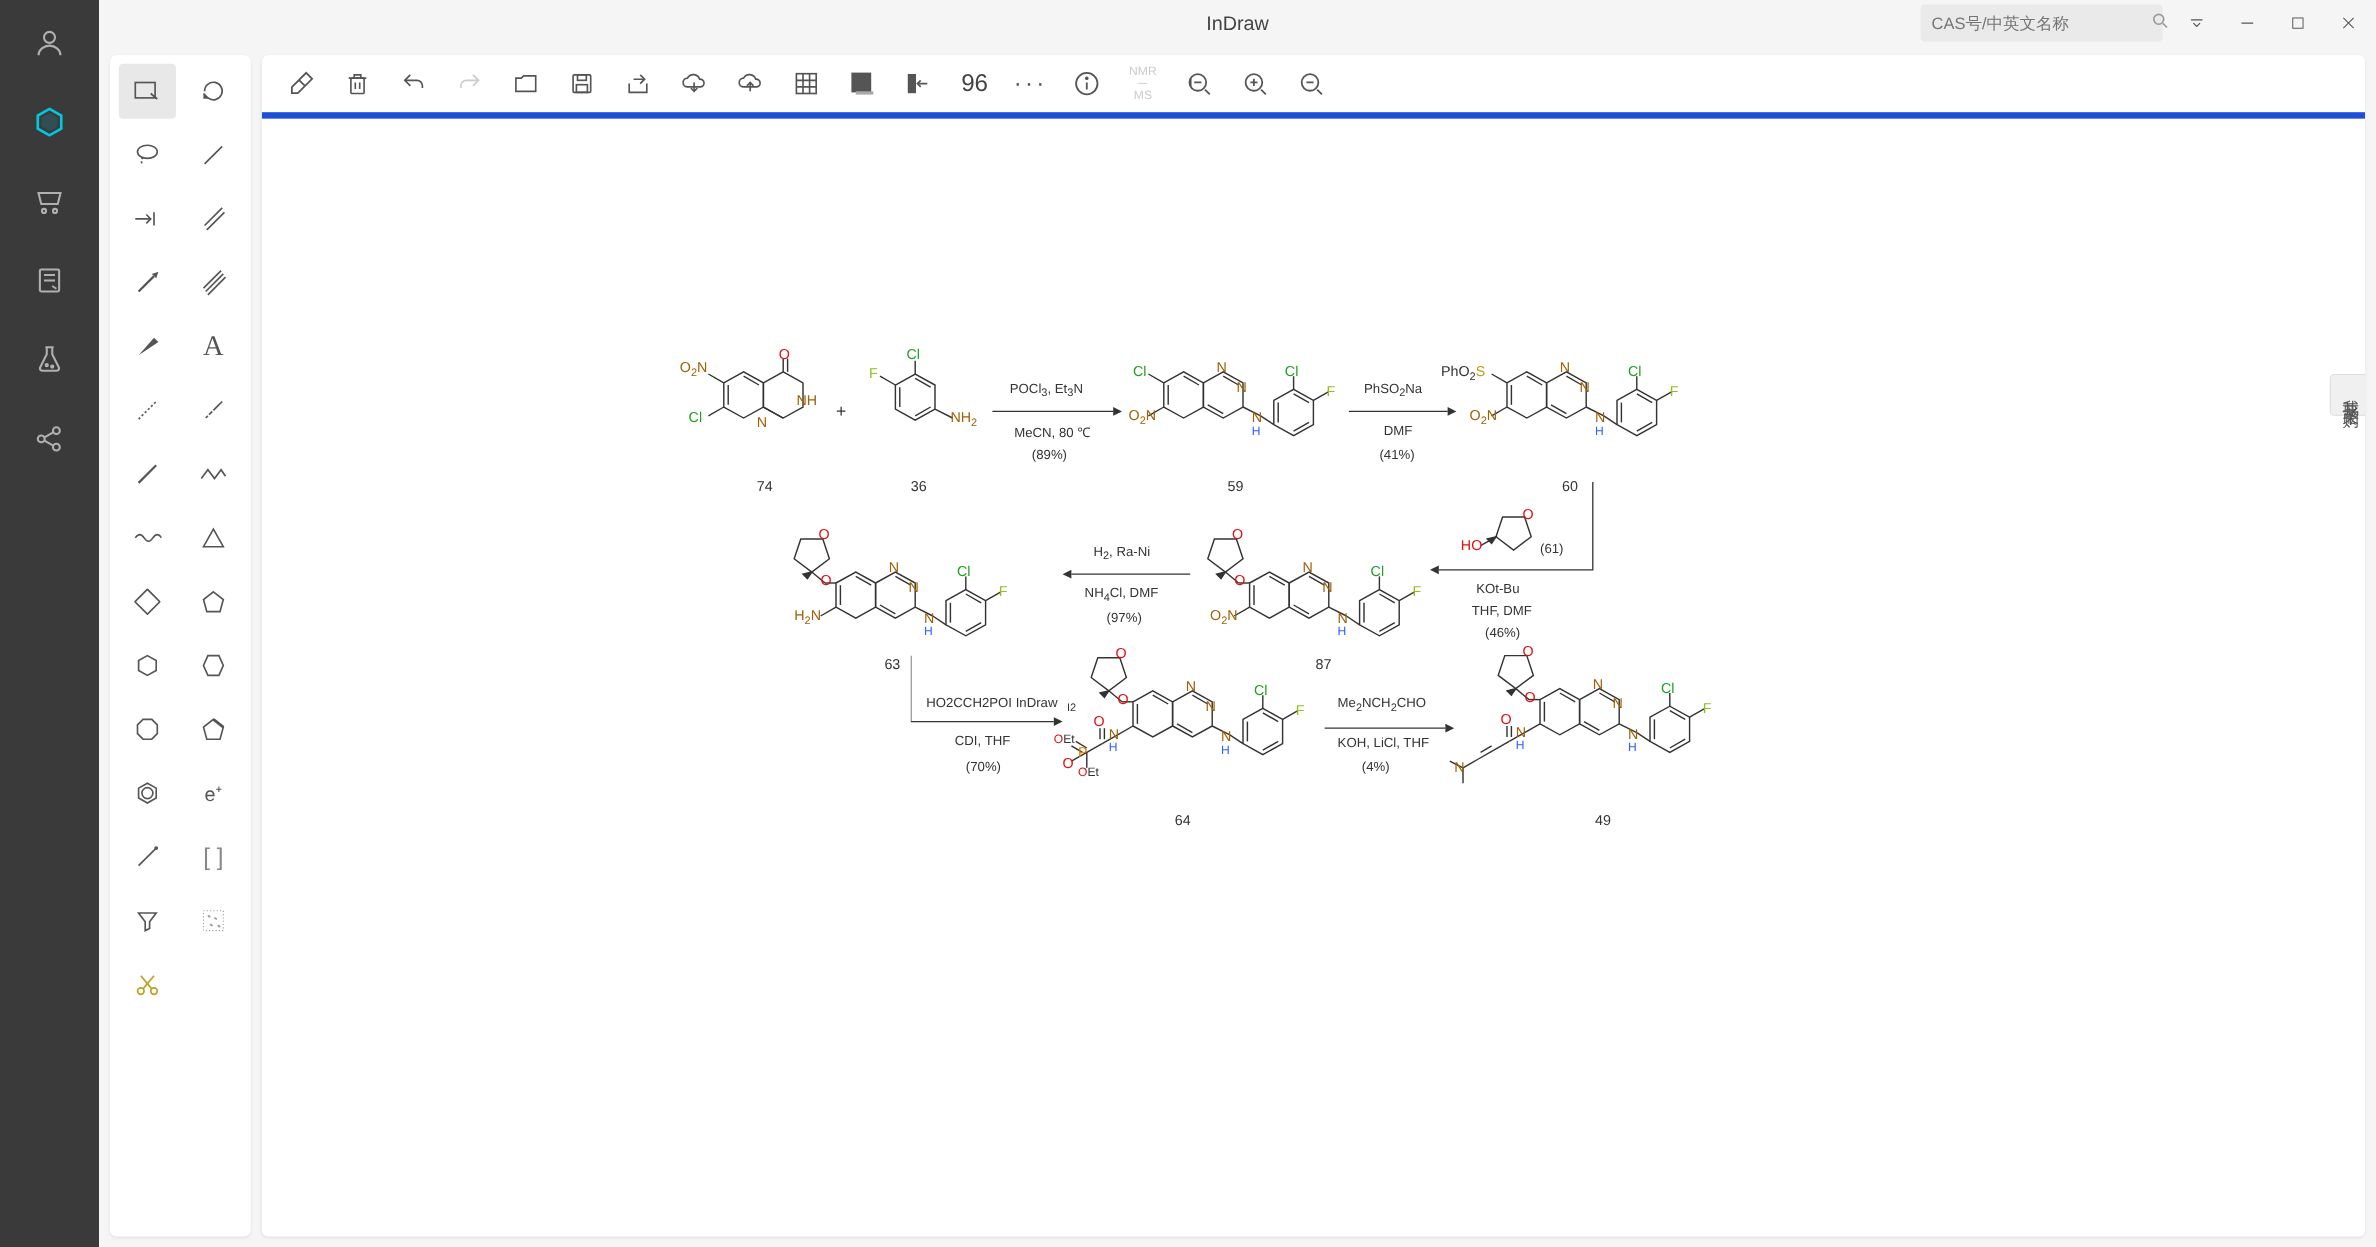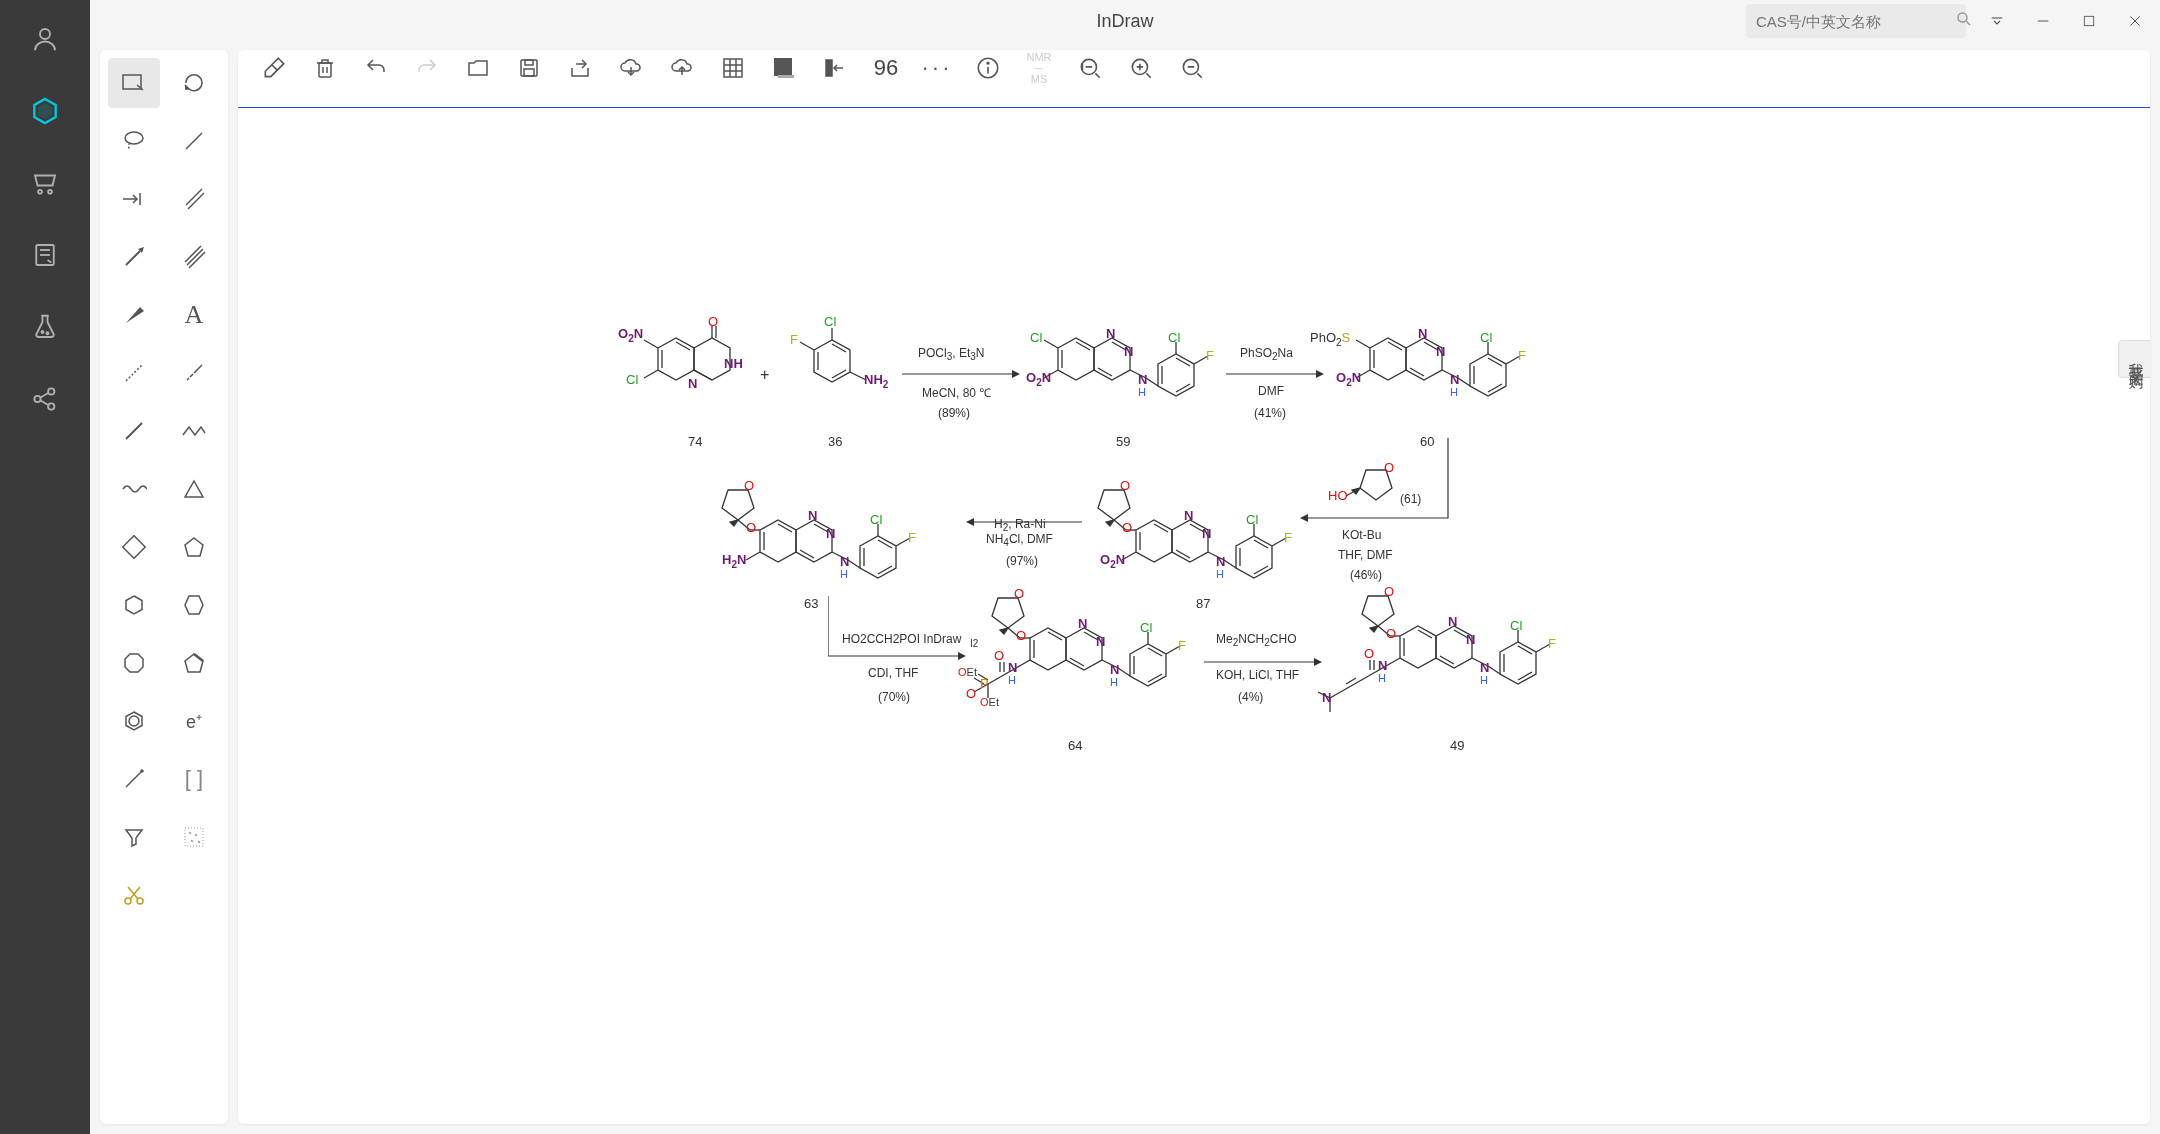--- a/index.html
+++ b/index.html
@@ -30,37 +30,37 @@
   
   .tools-panel { width: 128px; background: #fff; border-radius: 6px; box-shadow: 0 1px 3px rgba(0,0,0,0.08); padding: 8px; display: grid; grid-template-columns: 1fr 1fr; gap: 8px; align-content: start; }
   .tool-btn { width: 52px; height: 50px; display: flex; align-items: center; justify-content: center; color: #555; cursor: pointer; border-radius: 4px; font-size: 22px; }
   .tool-btn.selected { background: #e8e8e8; }
   .tool-btn svg { pointer-events: none; }
   
   
   .canvas-wrap { flex: 1; display: flex; flex-direction: column; background: #fff; border-radius: 6px; box-shadow: 0 1px 3px rgba(0,0,0,0.08); overflow: hidden; position: relative; }
   
   
-  .top-toolbar { height: 58px; display: flex; align-items: flex-start; padding: 0 18px; gap: 15px; border-bottom: 1px solid #1d4ed8; }
+  .top-toolbar { height: 58px; display: flex; align-items: center; padding: 0 18px; gap: 15px; border-bottom: 6px solid #1d4ed8; }
   .tb-btn { width: 36px; height: 36px; display: flex; align-items: center; justify-content: center; color: #555; cursor: pointer; }
   .tb-btn.disabled { color: #ccc; cursor: default; }
   .tb-text { font-size: 22px; color: #444; }
   .tb-nmr { font-size: 11px; line-height: 11px; color: #ccc; text-align: center; }
   
   
   .canvas { flex: 1; position: relative; background: #fff; }
   .canvas svg { position: absolute; }
   
   
   .side-tab { position: absolute; right: -2px; top: 290px; width: 34px; background: #f0f0f0; border: 1px solid #ddd; border-radius: 4px 0 0 4px; padding: 10px 6px; writing-mode: vertical-rl; text-orientation: upright; font-size: 15px; color: #555; cursor: pointer; letter-spacing: 4px; }
   
   
   .chem-label { position: absolute; font-size: 13px; color: #333; font-family: Arial, sans-serif; white-space: nowrap; }
   .chem-sub { font-size: 10px; vertical-align: sub; }
-  .atom-n { color: #701a75; font-weight: bold; }
+  .atom-n { color: #a16207; }
   .atom-o { color: #e01010; }
   .atom-f { color: #90c020; }
   .atom-cl { color: #20a020; }
   .atom-s { color: #c0a020; }
   
   
   .rxn-arrow { position: absolute; }
   .rxn-text { position: absolute; font-size: 12px; color: #333; text-align: center; white-space: nowrap; }
   
   .compound-num { position: absolute; font-size: 13px; color: #333; }
@@ -616,21 +616,21 @@
             <span class="chem-label" style="left:130px;top:98px;font-size:11px;color:#3060ff">H</span>
             <span class="chem-label atom-cl" style="left:160px;top:42px">Cl</span>
             <span class="chem-label atom-f" style="left:198px;top:60px">F</span>
           </div>
           <div class="compound-num" style="left:958px;top:488px">87</div>
 
           <svg class="rxn-arrow" style="left:726px;top:408px" width="120" height="12">
               <line x1="118" y1="6" x2="10" y2="6" stroke="#333" stroke-width="1.2"></line>
               <polygon points="10,2 2,6 10,10" fill="#333"></polygon>
             </svg>
-          <div class="rxn-text" style="left:756px;top:409px">H<span class="chem-sub">2</span>, Ra-Ni</div>
+          <div class="rxn-text" style="left:756px;top:386px">H<span class="chem-sub">2</span>, Ra-Ni</div>
           <div class="rxn-text" style="left:748px;top:424px">NH<span class="chem-sub">4</span>Cl, DMF</div>
           <div class="rxn-text" style="left:768px;top:446px">(97%)</div>
 
           <div class="mol-box" style="left:472px;top:362px">
             <svg class="mol-svg" width="220" height="120" viewBox="0 0 220 120">
               <g fill="none" stroke="#333" stroke-width="1.3">
                 <polygon points="18,20 38,20 44,38 28,50 12,38"></polygon>
                 <line x1="28" y1="50" x2="40" y2="60"></line>
                 <polygon points="28,50 24,56 20,52" fill="#333"></polygon>
                 <polygon points="50,60 68,50 86,60 86,82 68,92 50,82"></polygon>

